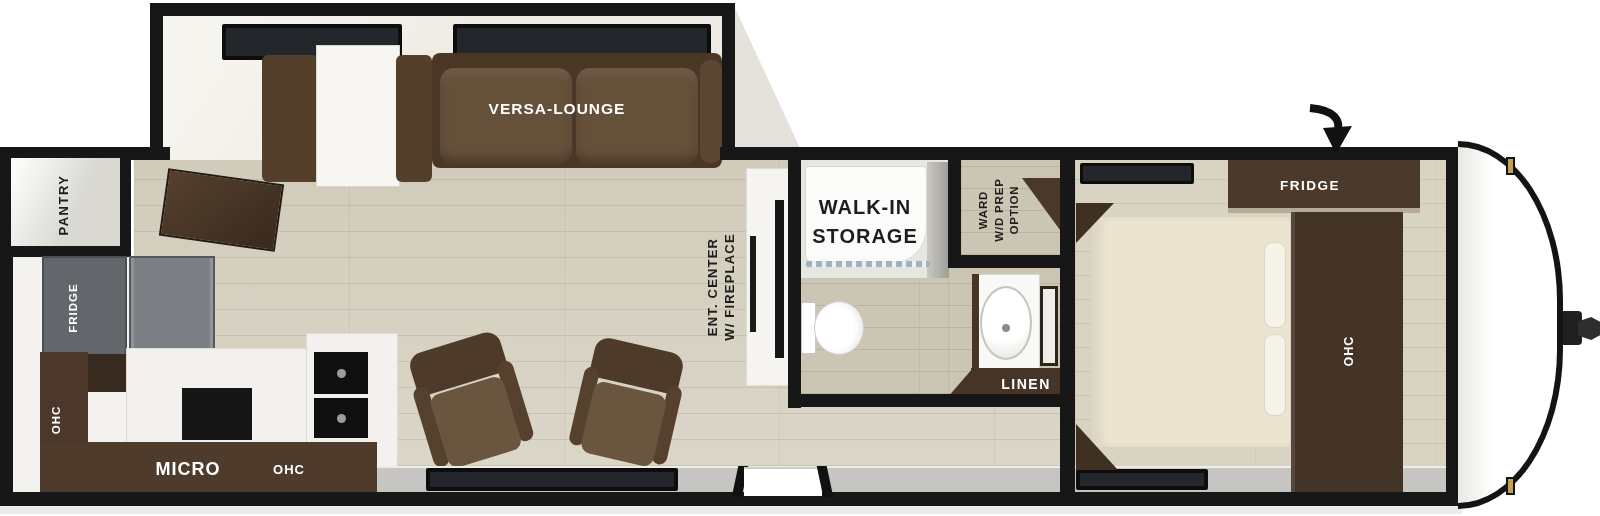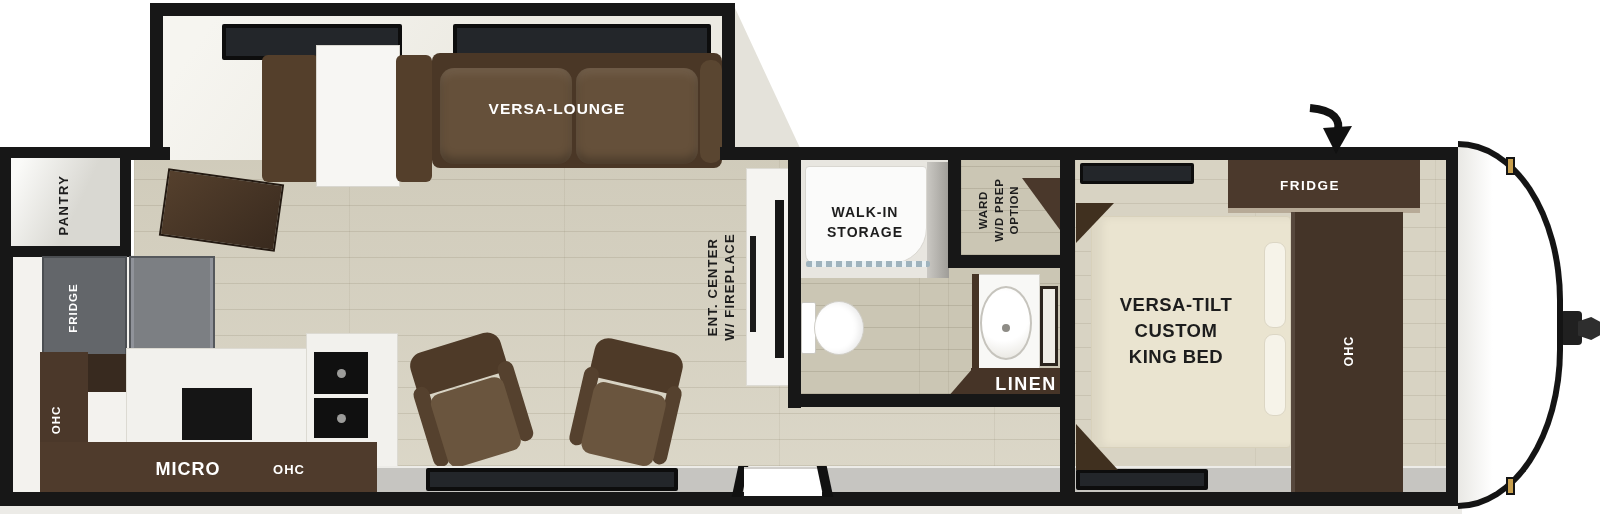--- a/index.html
+++ b/index.html
@@ -110,54 +110,49 @@
     <div class="ln">W/ FIREPLACE</div>
   </div>
 
   <div class="abs bathfloor" style="left:799px;top:160px;width:149px;height:234px;"></div>
   <div class="abs bathfloor" style="left:948px;top:268px;width:112px;height:126px;"></div>
   <div class="abs bathfloor" style="left:961px;top:160px;width:99px;height:95px;"></div>
   <div class="abs" style="left:799px;top:160px;width:150px;height:118px;background:#e8e6e0;"></div>
   <div class="abs" style="left:927px;top:162px;width:22px;height:116px;background:linear-gradient(90deg,#cac8c3,#9f9d98);"></div>
   <div class="abs" style="left:805px;top:166px;width:122px;height:98px;background:#fbfbfa;border:1px solid #d9d7d1;border-radius:4px 4px 36px 10px;box-sizing:border-box;"></div>
   <div class="abs" style="left:806px;top:261px;width:124px;height:6px;background:repeating-linear-gradient(90deg,#9fb3bd 0 6px,#e9f1f4 6px 10px);border-radius:2px;"></div>
-  <div class="lbl" style="left:865px;top:222px;font-size:14px;letter-spacing:1px;line-height:1.45;">
+  <div class="lbl" style="left:865px;top:222px;font-size:20px;letter-spacing:1px;line-height:1.45;">
     <div class="ln">WALK-IN</div>
     <div class="ln">STORAGE</div>
   </div>
   <div class="abs" style="left:801px;top:302px;width:15px;height:52px;background:#ffffff;border:1px solid #c9c7c0;border-radius:2px;box-sizing:border-box;"></div>
   <div class="abs" style="left:814px;top:301px;width:50px;height:54px;background:#ffffff;border:1px solid #cfcdc6;border-radius:50%;box-sizing:border-box;box-shadow:inset -4px 0 6px rgba(0,0,0,.08);"></div>
   <div class="abs" style="left:1022px;top:178px;width:38px;height:52px;background:#4a382b;clip-path:polygon(0 0,100% 0,100% 100%);"></div>
   <div class="lbl rot" style="left:999px;top:210px;font-size:11.5px;letter-spacing:.8px;line-height:1.35;">
     <div class="ln">WARD</div>
     <div class="ln">W/D PREP</div>
     <div class="ln">OPTION</div>
   </div>
   <div class="abs" style="left:972px;top:274px;width:68px;height:100px;background:#f8f8f6;border:1px solid #d8d6cf;box-sizing:border-box;"></div>
   <div class="abs" style="left:972px;top:274px;width:7px;height:100px;background:#463425;"></div>
   <div class="abs" style="left:980px;top:286px;width:52px;height:74px;border-radius:50%;background:radial-gradient(circle at 45% 40%,#ffffff 50%,#e2e0d9);border:2px solid #c6c4bd;box-sizing:border-box;"></div>
   <div class="abs" style="left:1002px;top:324px;width:8px;height:8px;border-radius:50%;background:#8e8c86;"></div>
   <div class="abs" style="left:1040px;top:286px;width:18px;height:80px;background:#efede6;border:3px solid #2b241d;box-sizing:border-box;"></div>
   <div class="abs" style="left:971px;top:368px;width:101px;height:30px;background:#463427;"></div>
   <div class="abs" style="left:947px;top:368px;width:26px;height:30px;background:#463427;clip-path:polygon(100% 0,100% 100%,0 100%);"></div>
-  <div class="lbl light" style="left:1026px;top:384px;font-size:18px;letter-spacing:1.5px;text-align:right;">LINEN</div>
+  <div class="lbl light" style="left:1026px;top:384px;font-size:14px;letter-spacing:1.5px;text-align:right;">LINEN</div>
 
   <div class="abs winglass" style="left:1080px;top:163px;width:108px;height:15px;border-width:3px;"></div>
   <div class="abs" style="left:1228px;top:160px;width:192px;height:53px;background:#4b392c;border-bottom:5px solid #b7aa97;box-sizing:border-box;"></div>
   <div class="lbl light" style="left:1310px;top:185px;font-size:13.5px;letter-spacing:1.5px;">FRIDGE</div>
   <div class="abs" style="left:1091px;top:216px;width:200px;height:232px;background:#eae4d0;border:1px solid #d8d1bb;border-radius:4px;box-sizing:border-box;box-shadow:inset 10px 0 10px rgba(0,0,0,.06);"></div>
   <div class="abs" style="left:1291px;top:212px;width:112px;height:280px;background:#443428;box-shadow:inset 4px 0 0 rgba(255,255,255,.10);"></div>
   <div class="lbl rot light" style="left:1349px;top:351px;font-size:12.5px;letter-spacing:1px;">OHC</div>
   <div class="abs" style="left:1264px;top:242px;width:22px;height:86px;background:#f6f3e9;border:1px solid #dcd6c4;border-radius:9px;box-sizing:border-box;"></div>
   <div class="abs" style="left:1264px;top:334px;width:22px;height:82px;background:#f6f3e9;border:1px solid #dcd6c4;border-radius:9px;box-sizing:border-box;"></div>
-  <div class="lbl" style="left:1176px;top:331px;font-size:18.5px;letter-spacing:.5px;line-height:1.4;">
-    <div class="ln">VERSA-TILT</div>
-    <div class="ln">CUSTOM</div>
-    <div class="ln">KING BED</div>
-  </div>
   <div class="abs" style="left:1076px;top:203px;width:38px;height:40px;background:#40301f;clip-path:polygon(0 0,100% 0,0 100%);"></div>
   <div class="abs" style="left:1076px;top:424px;width:42px;height:46px;background:#40301f;clip-path:polygon(0 0,100% 100%,0 100%);"></div>
 
   <div class="abs wall" style="left:125px;top:147px;width:45px;height:13px;"></div>
   <div class="abs wall" style="left:720px;top:147px;width:748px;height:13px;"></div>
   <div class="abs wall" style="left:0;top:253px;width:13px;height:253px;"></div>
   <div class="abs wall" style="left:0;top:492px;width:1468px;height:14px;"></div>
   <div class="abs wall" style="left:788px;top:160px;width:13px;height:248px;"></div>
   <div class="abs wall" style="left:788px;top:394px;width:287px;height:13px;"></div>
   <div class="abs wall" style="left:948px;top:160px;width:13px;height:108px;"></div>

